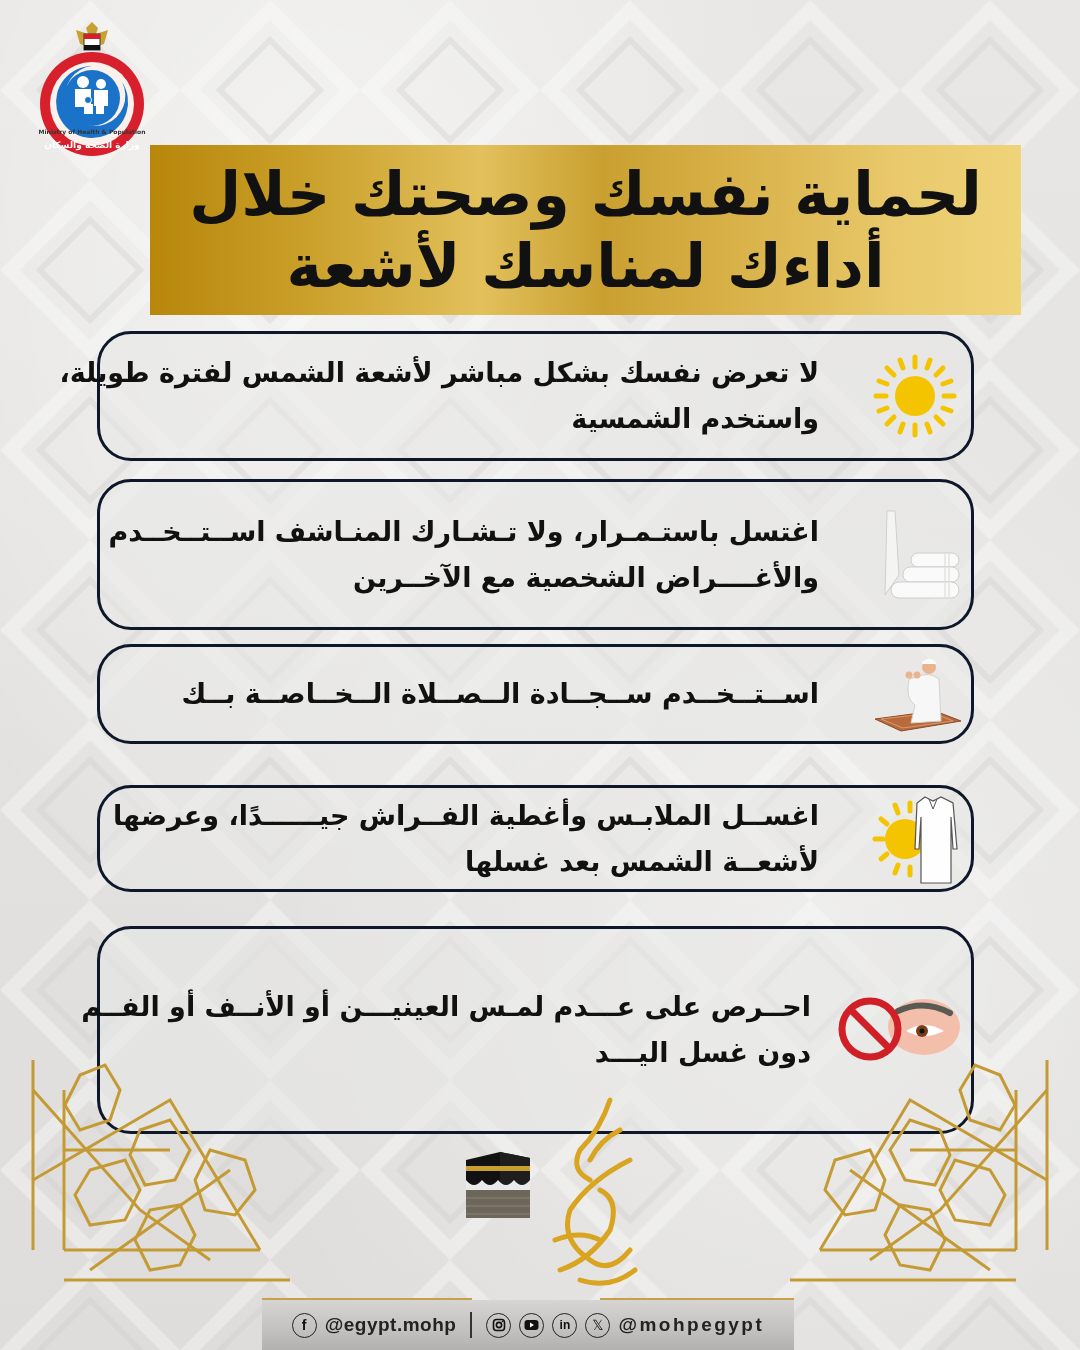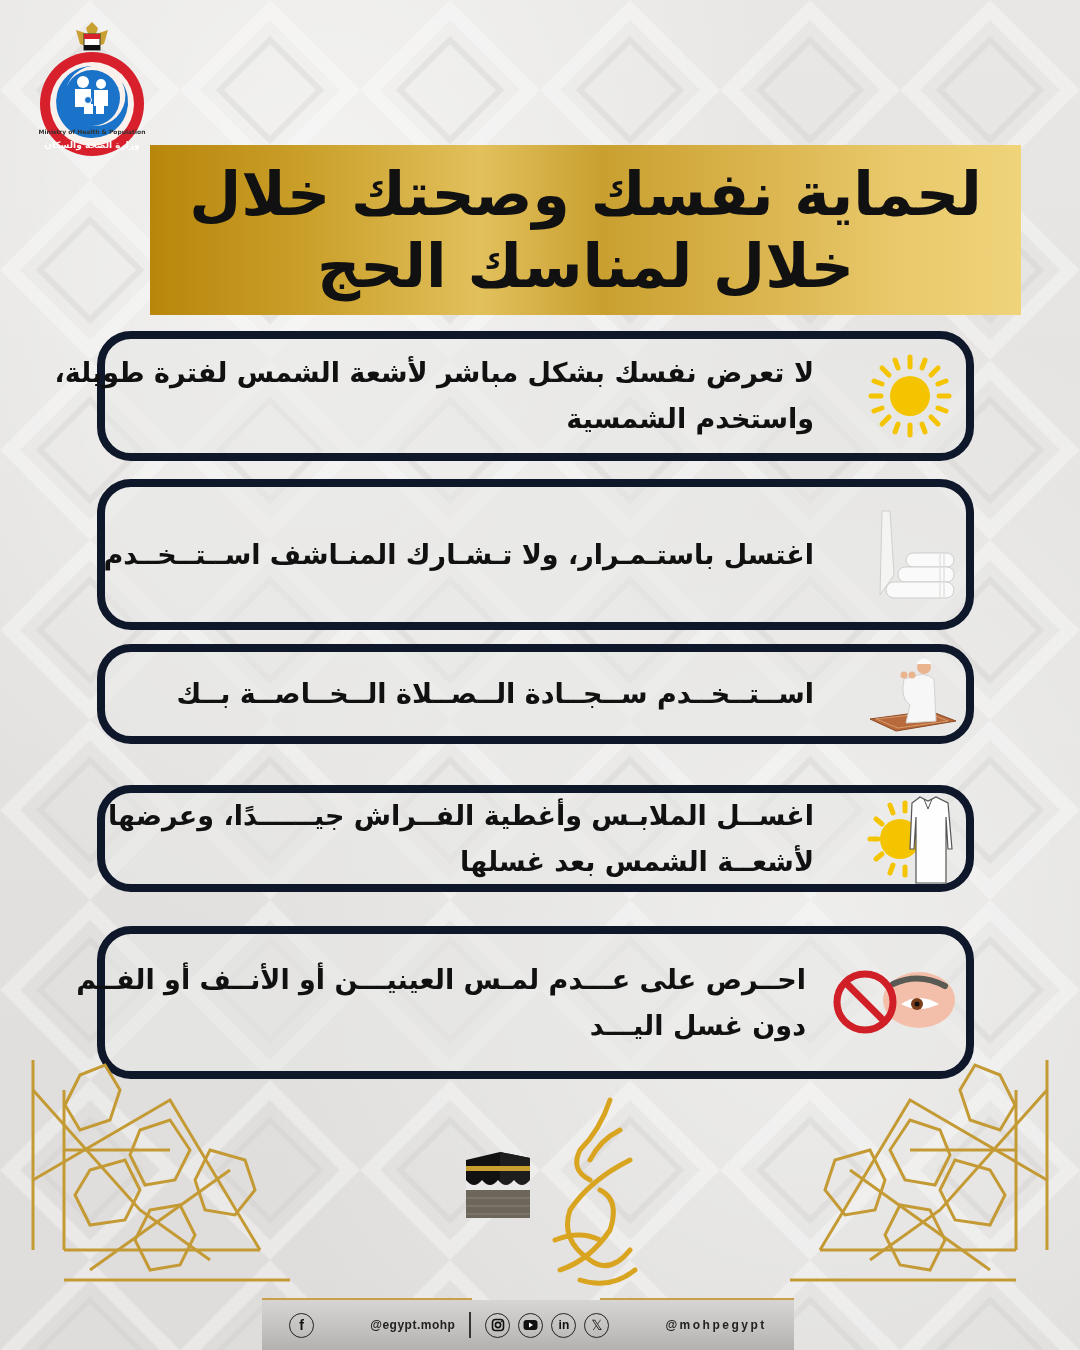--- a/index.html
+++ b/index.html
@@ -26,38 +26,38 @@
     direction: rtl;
   }
   .title-line {
     font-family: "DejaVu Sans", sans-serif; font-weight: bold;
     font-size: 60px; line-height: 72px; color: #111; white-space: nowrap;
   }
 
   
   .tip-card {
     position: absolute; left: 97px; width: 877px;
-    border: 8px solid #0f172a; border-radius: 34px;
+    border: 3px solid #0f172a; border-radius: 34px;
     background: rgba(232,231,229,0.55);
     direction: rtl;
     display: flex; align-items: center;
   }
   .tip-icon { width: 112px; flex: 0 0 112px; display: flex; justify-content: center; align-items: center; margin-right: 0; }
   .tip-text {
     flex: 1; padding-left: 40px; padding-right: 40px;
     font-weight: bold; font-size: 27px; line-height: 46px; color: #111;
     text-align: right;
   }
   .tip-text span { display: block; white-space: nowrap; }
 
   #tip1 { top: 331px; height: 130px; }
   #tip2 { top: 479px; height: 151px; }
   #tip3 { top: 644px; height: 100px; }
   #tip4 { top: 785px; height: 107px; }
-  #tip5 { top: 926px; height: 153px; }
+  #tip5 { top: 926px; height: 208px; }
 
   
   .ornament { position: absolute; width: 260px; height: 230px; }
   .ornament-left { left: 30px; top: 1060px; }
   .ornament-right { right: 30px; top: 1060px; transform: scaleX(-1); }
 
   .gold-line { position: absolute; height: 3px; background: #c9a04a; top: 1298px; }
 
   
   .center-art { position: absolute; left: 460px; top: 1090px; width: 200px; height: 200px; }
@@ -67,21 +67,21 @@
     position: absolute; left: 262px; top: 1300px; width: 532px; height: 50px;
     background: linear-gradient(180deg, #d6d5d3 0%, #c2c1bf 60%, #b2b1af 100%);
     display: flex; align-items: center; justify-content: center; gap: 8px;
     direction: ltr;
   }
   .social-icon {
     width: 25px; height: 25px; border: 1.6px solid #222; border-radius: 50%;
     display: inline-flex; align-items: center; justify-content: center;
     font-size: 14px; font-weight: bold; color: #111; font-family: "Liberation Sans", sans-serif;
   }
-  .handle { font-family: "Liberation Sans", sans-serif; font-weight: bold; font-size: 12px; color: #222; letter-spacing: 0.5px; margin-left: 48px; }
+  .handle { font-family: "Liberation Sans", sans-serif; font-weight: bold; font-size: 19px; color: #222; letter-spacing: 0.5px; }
   .handle.wide { letter-spacing: 2.5px; }
   .divider { width: 2px; height: 26px; background: #333; margin: 0 6px; }
 </style>
 </head>
 <body>
 
 <svg class="pattern-bg" width="1080" height="1350" viewBox="0 0 1080 1350">
   <defs>
     <pattern id="geo" width="180" height="180" patternUnits="userSpaceOnUse">
       <path d="M90 10 L130 50 L170 90 L130 130 L90 170 L50 130 L10 90 L50 50 Z" fill="none" stroke="#ffffff" stroke-width="14"></path>
@@ -114,21 +114,21 @@
     <circle cx="60" cy="80" r="3.5" fill="#1a73c8" stroke="#fff" stroke-width="1"></circle>
     <rect x="56" y="84" width="9" height="10" fill="#fff"></rect>
     <rect x="68" y="86" width="8" height="8" fill="#fff"></rect>
     <text x="64" y="114" font-family="DejaVu Sans, sans-serif" font-size="6" font-weight="bold" fill="#333" text-anchor="middle">Ministry of Health &amp; Population</text>
     <text x="64" y="128" font-family="DejaVu Sans, sans-serif" font-size="9" font-weight="bold" fill="#fff" text-anchor="middle" direction="rtl">وزارة الصحة والسكان</text>
   </svg>
 </div>
 
 <div class="title-banner">
   <div class="title-line">لحماية نفسك وصحتك خلال</div>
-  <div class="title-line">خلال لمناسك الحج</div>
+  <div class="title-line">أداءك لمناسك لأشعة</div>
 </div>
 
 <div class="tip-card" id="tip1">
   <div class="tip-icon">
     <svg width="90" height="90" viewBox="0 0 90 90">
       <circle cx="45" cy="45" r="20" fill="#f5c400"></circle>
       <g stroke="#f5c400" stroke-width="5" stroke-linecap="round">
         <line x1="45" y1="6" x2="45" y2="16"></line>
           <line x1="45" y1="74" x2="45" y2="84"></line>
         <line x1="6" y1="45" x2="16" y2="45"></line>
@@ -166,20 +166,21 @@
           <line x1="84" y1="49" x2="84" y2="61"></line>
         <line x1="80" y1="63" x2="80" y2="76"></line>
           <line x1="84" y1="63" x2="84" y2="76"></line>
         <line x1="80" y1="78" x2="80" y2="92"></line>
           <line x1="84" y1="78" x2="84" y2="92"></line>
       </g>
     </svg>
   </div>
   <div class="tip-text">
     <span>اغتسل باستـمـرار، ولا تـشـارك المنـاشف اســتــخــدم</span>
+    <span>والأغــــراض الشخصية مع الآخــرين</span>
   </div>
 </div>
 
 <div class="tip-card" id="tip3">
   <div class="tip-icon">
     <svg width="100" height="90" viewBox="0 0 100 90">
       <path d="M10 70 L70 62 L96 72 L36 82 Z" fill="#b86a3c" stroke="#8a4a24" stroke-width="1"></path>
       <path d="M16 70 L68 64 L88 72 L38 79 Z" fill="none" stroke="#d89a6a" stroke-width="1"></path>
       <circle cx="64" cy="18" r="7" fill="#e9b48e"></circle>
       <path d="M57 13 Q64 6 71 13 L71 15 L57 15 Z" fill="#fafafa"></path>

